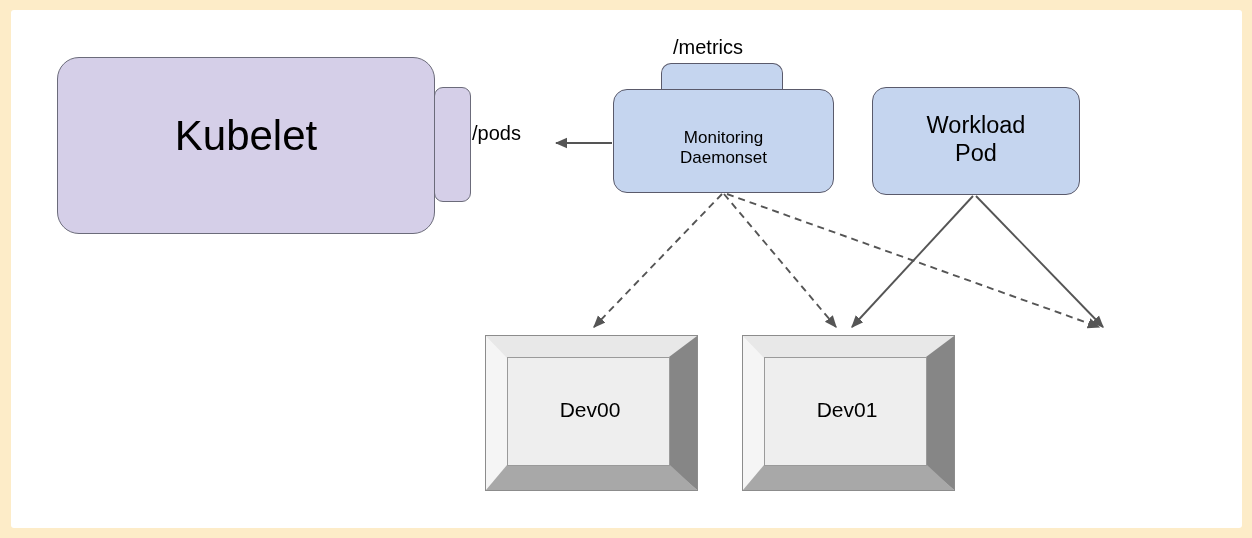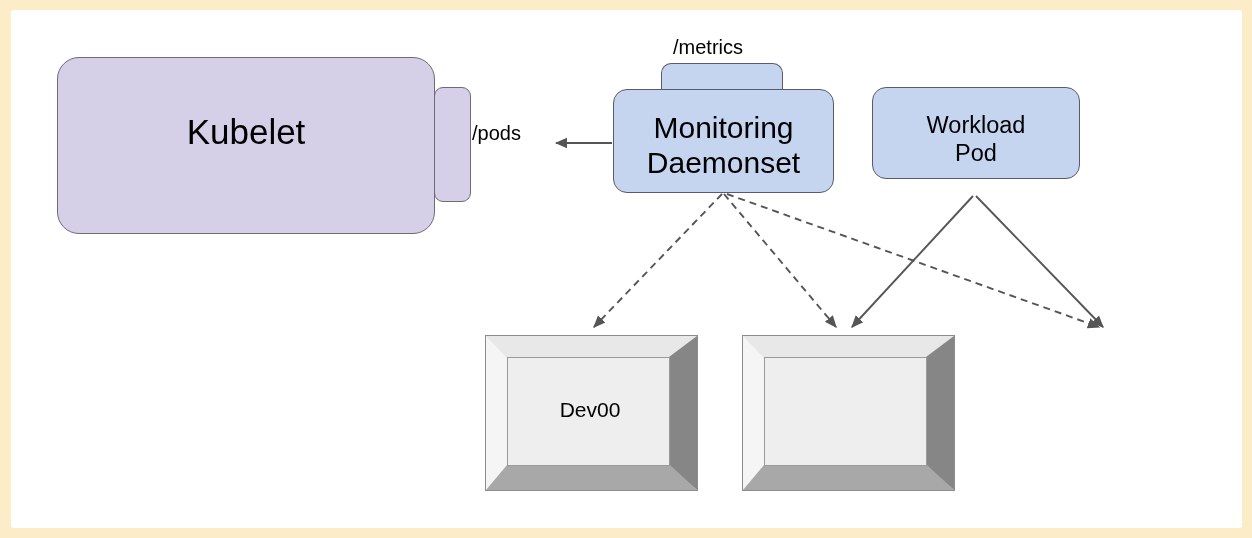--- a/index.html
+++ b/index.html
@@ -70,21 +70,21 @@
   }
   #kubelet-box {
     left: 46px;
     top: 47px;
     width: 378px;
     height: 177px;
     z-index: 2;
   }
   #kubelet-box .node-label {
     top: 53px;
-    font-size: 35px;
+    font-size: 42px;
   }
 
   
   .blue-box {
     position: absolute;
     background: #c5d5ef;
     border: 1.4px solid #5a5a6b;
     border-radius: 14px;
     box-sizing: border-box;
   }
@@ -98,28 +98,28 @@
     z-index: 1;
   }
   #monitor-box {
     left: 602px;
     top: 79px;
     width: 221px;
     height: 104px;
     z-index: 2;
   }
   #monitor-box .node-label {
-    top: 20px;
-    font-size: 30px;
+    top: 38px;
+    font-size: 17px;
   }
   #workload-box {
     left: 861px;
     top: 77px;
     width: 208px;
-    height: 92px;
+    height: 108px;
     z-index: 2;
   }
   #workload-box .node-label {
     top: 24px;
     font-size: 23.5px;
   }
 
   
   .port-label {
     position: absolute;
@@ -246,17 +246,18 @@
     </div>
 
     <div class="dev-box" id="dev01">
       <div class="dev-bevel">
         <div class="facet facet-left"></div>
         <div class="facet facet-top"></div>
         <div class="facet facet-right"></div>
         <div class="facet facet-bottom"></div>
         <div class="dev-face"></div>
       </div>
+      <div class="node-label">Dev01</div>
     </div>
 
 
   </div>
 </div>
 
 </body></html>

